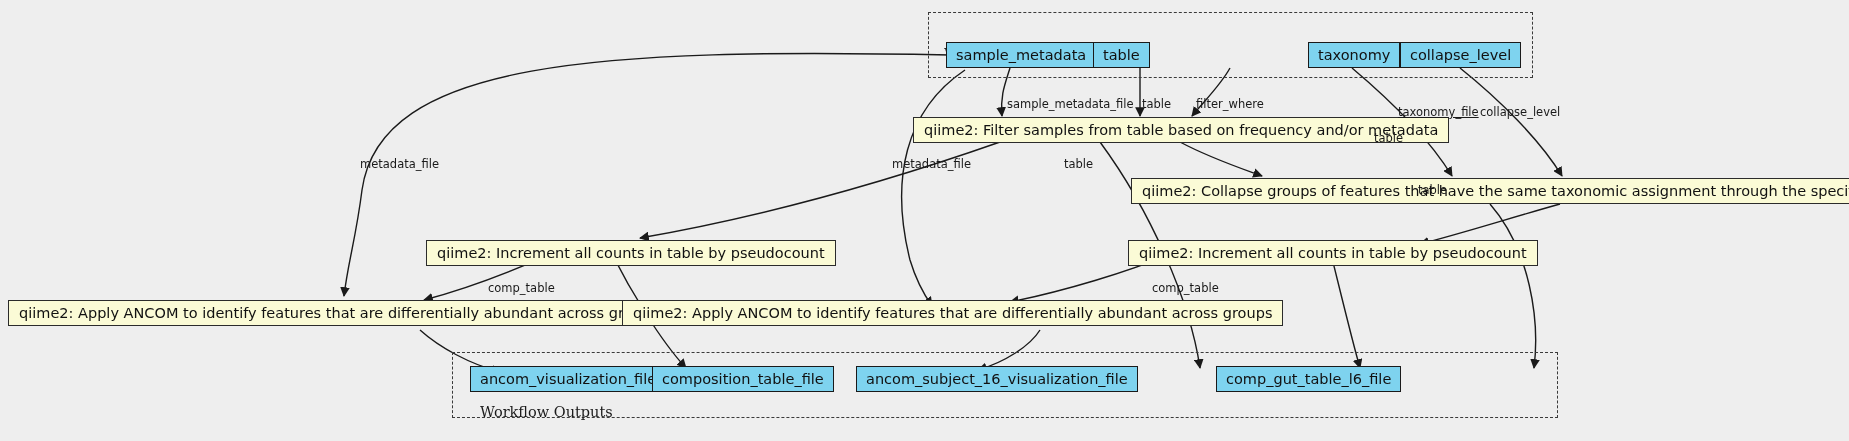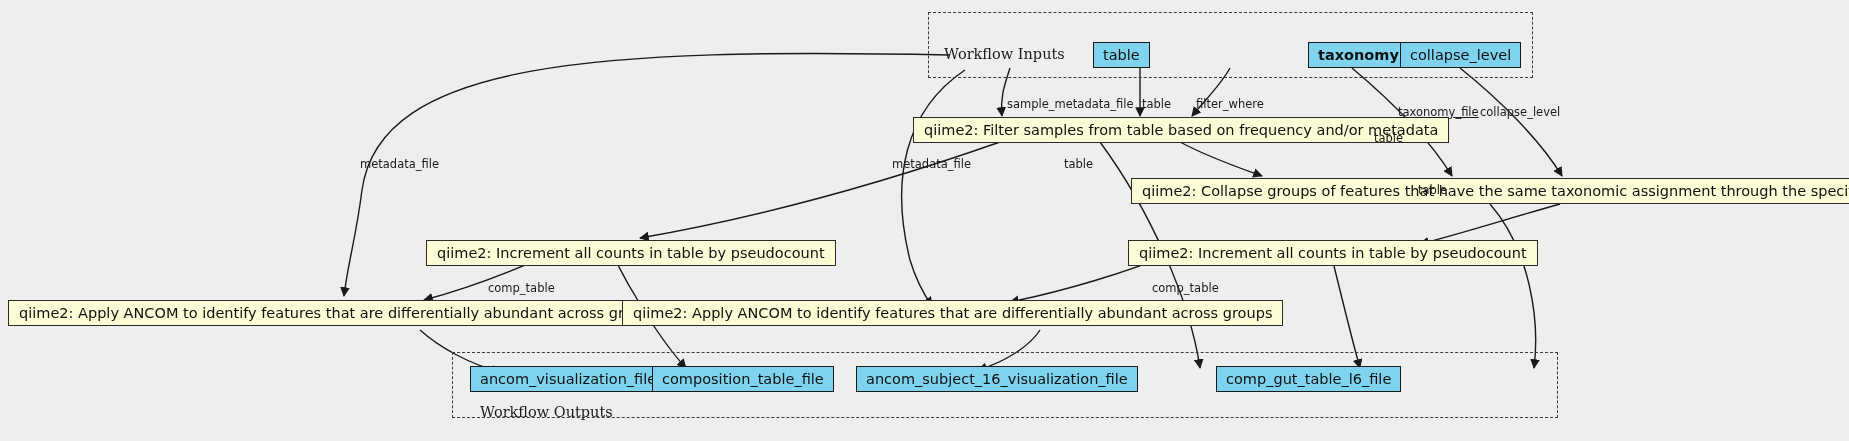--- a/index.html
+++ b/index.html
@@ -120,24 +120,27 @@
       <path d="M 1490 204 C 1530 250 1540 320 1534 368"></path>
     </g>
   </svg>
 
   <div class="cluster" style="left:928px; top:12px; width:605px; height:66px;"></div>
   <div class="cluster-title" style="left:944px; top:16px;margin-top:30px;">Workflow Inputs</div>
 
   <div class="cluster" style="left:452px; top:352px; width:1106px; height:66px;"></div>
   <div class="cluster-title" style="left:480px; top:404px;">Workflow Outputs</div>
 
+  <div class="node io-node" style="left:946px; top:42px;">
+    <span>sample_metadata</span>
+  </div>
   <div class="node io-node" style="left:1093px; top:42px;">
     <span>table</span>
   </div>
-  <div class="node io-node" style="left:1308px; top:42px;font-weight:bold;">
+  <div class="node io-node" style="left:1308px; top:42px;">
     <span>taxonomy</span>
   </div>
   <div class="node io-node" style="left:1400px; top:42px;">
     <span>collapse_level</span>
   </div>
 
   <div class="node proc-node" style="left:913px; top:117px;">
     <span>qiime2: Filter samples from table based on frequency and/or metadata</span>
   </div>
   <div class="node proc-node" style="left:1131px; top:178px;">

